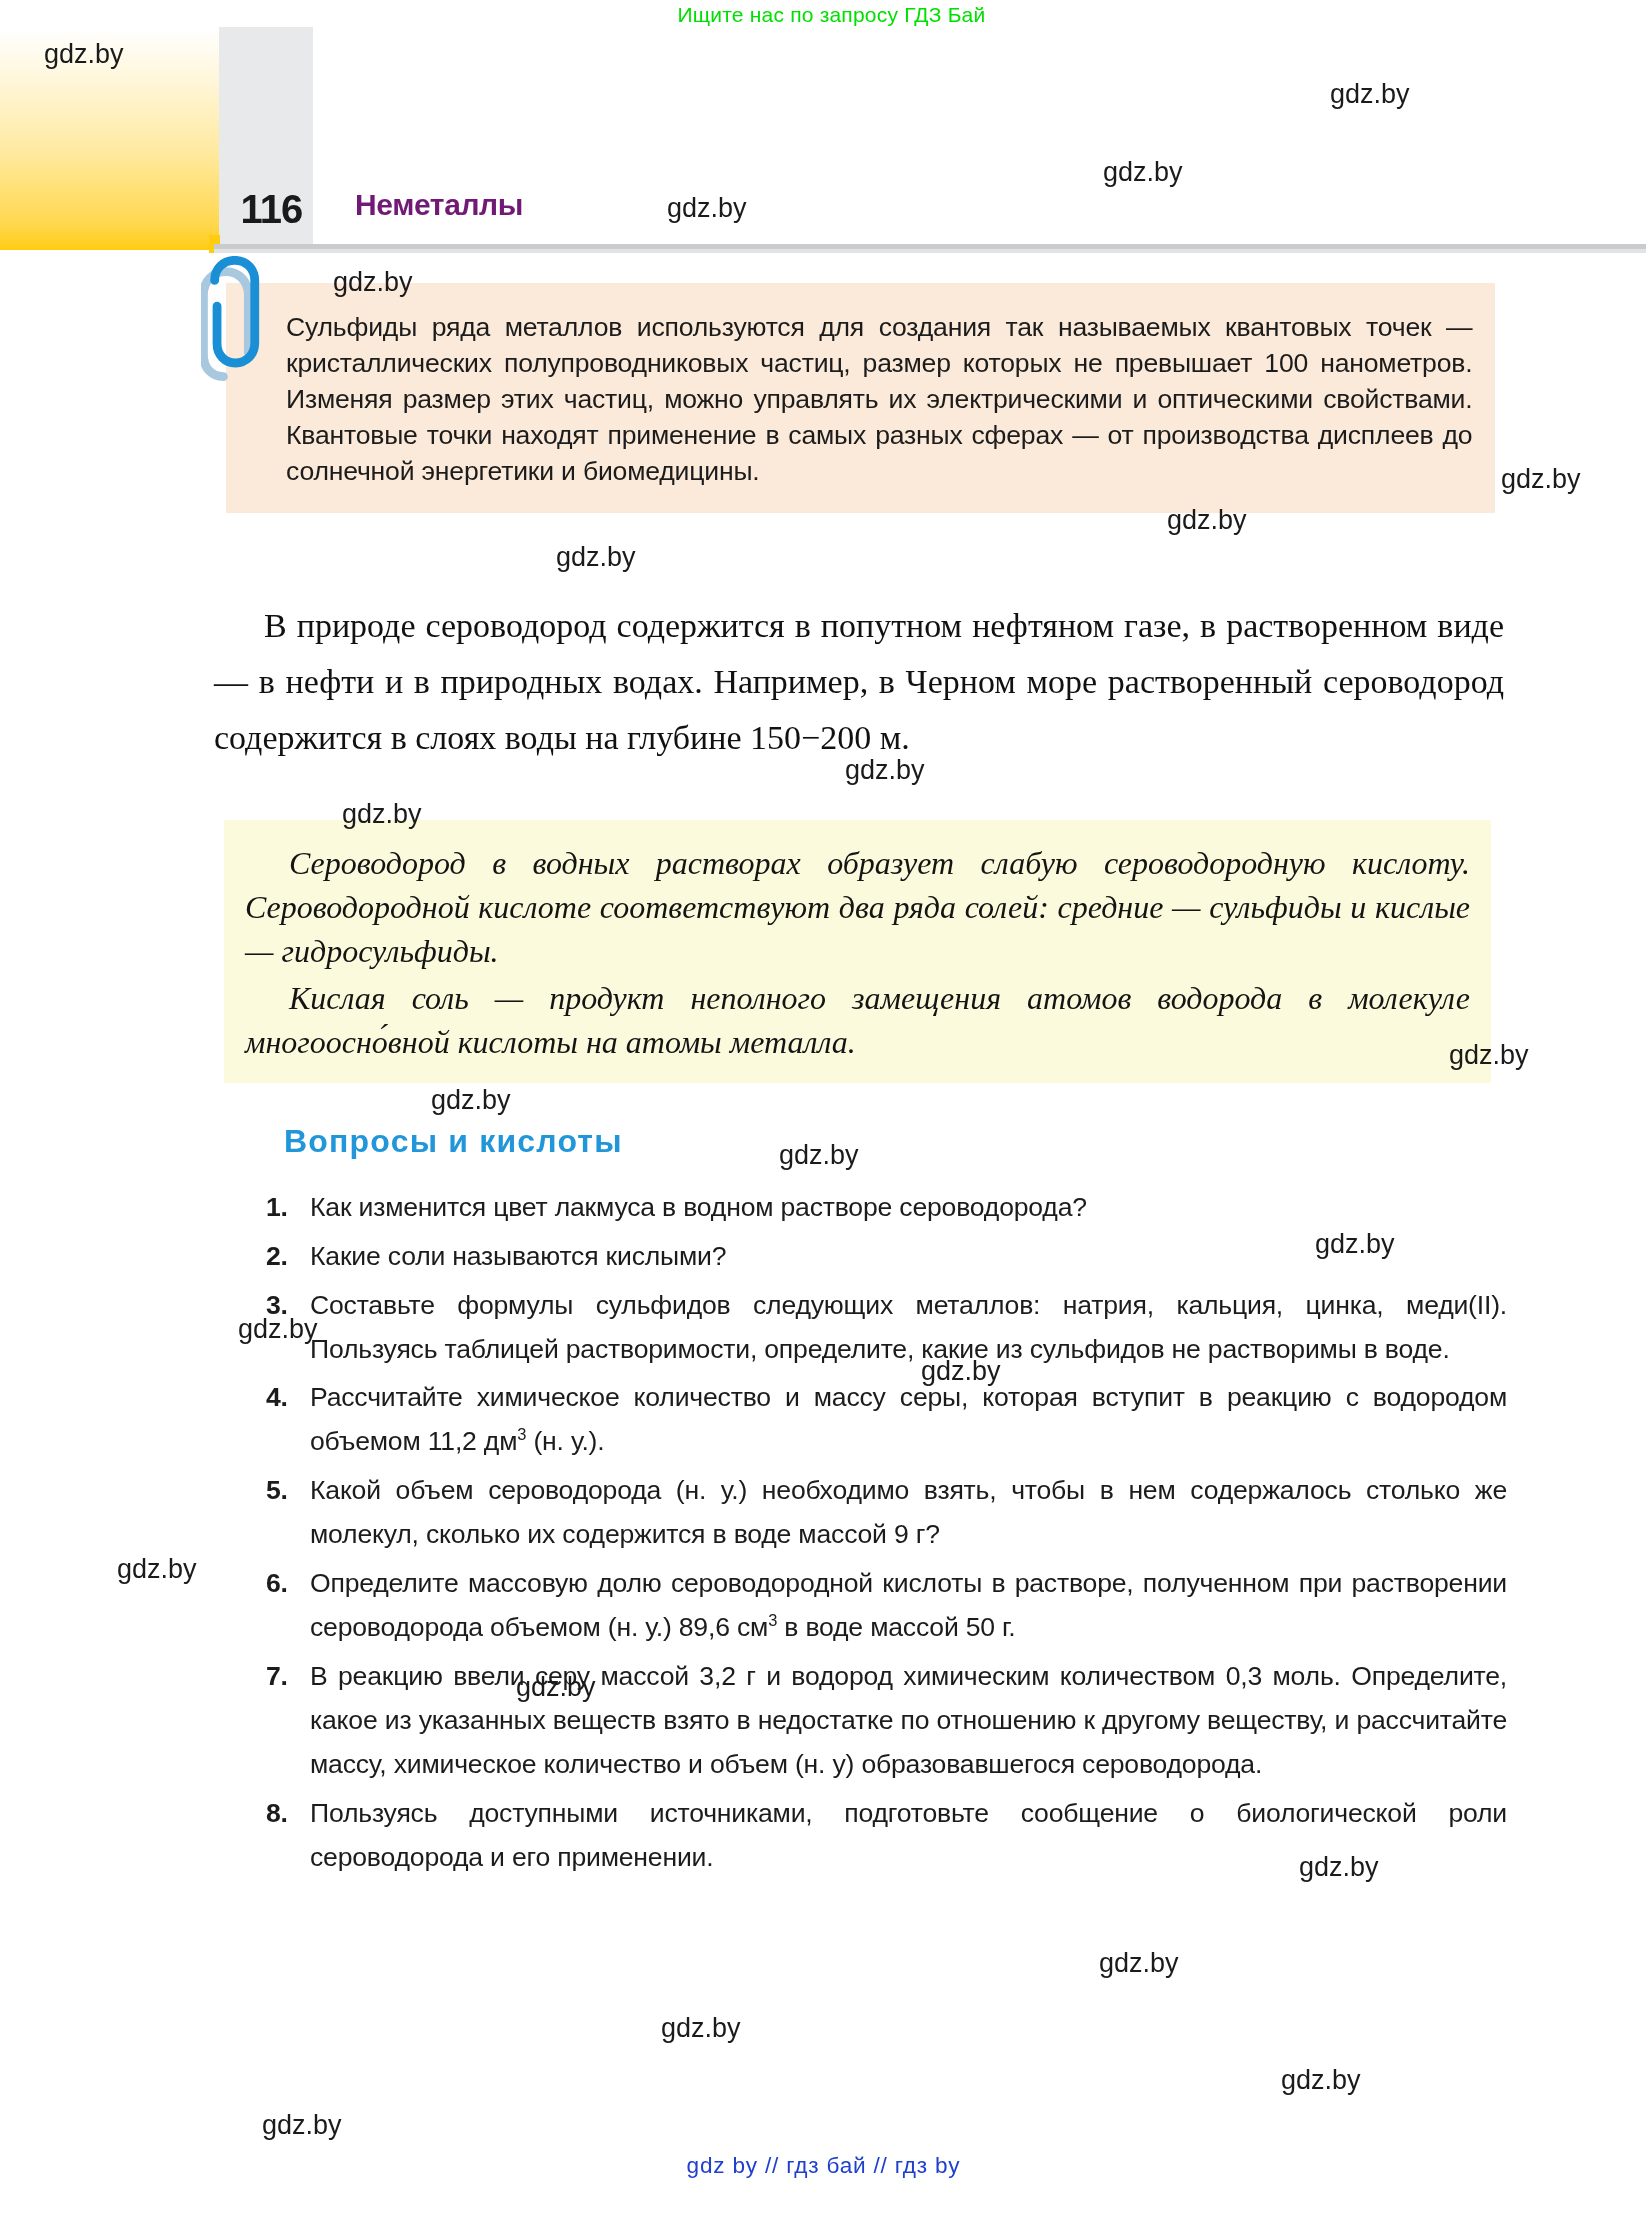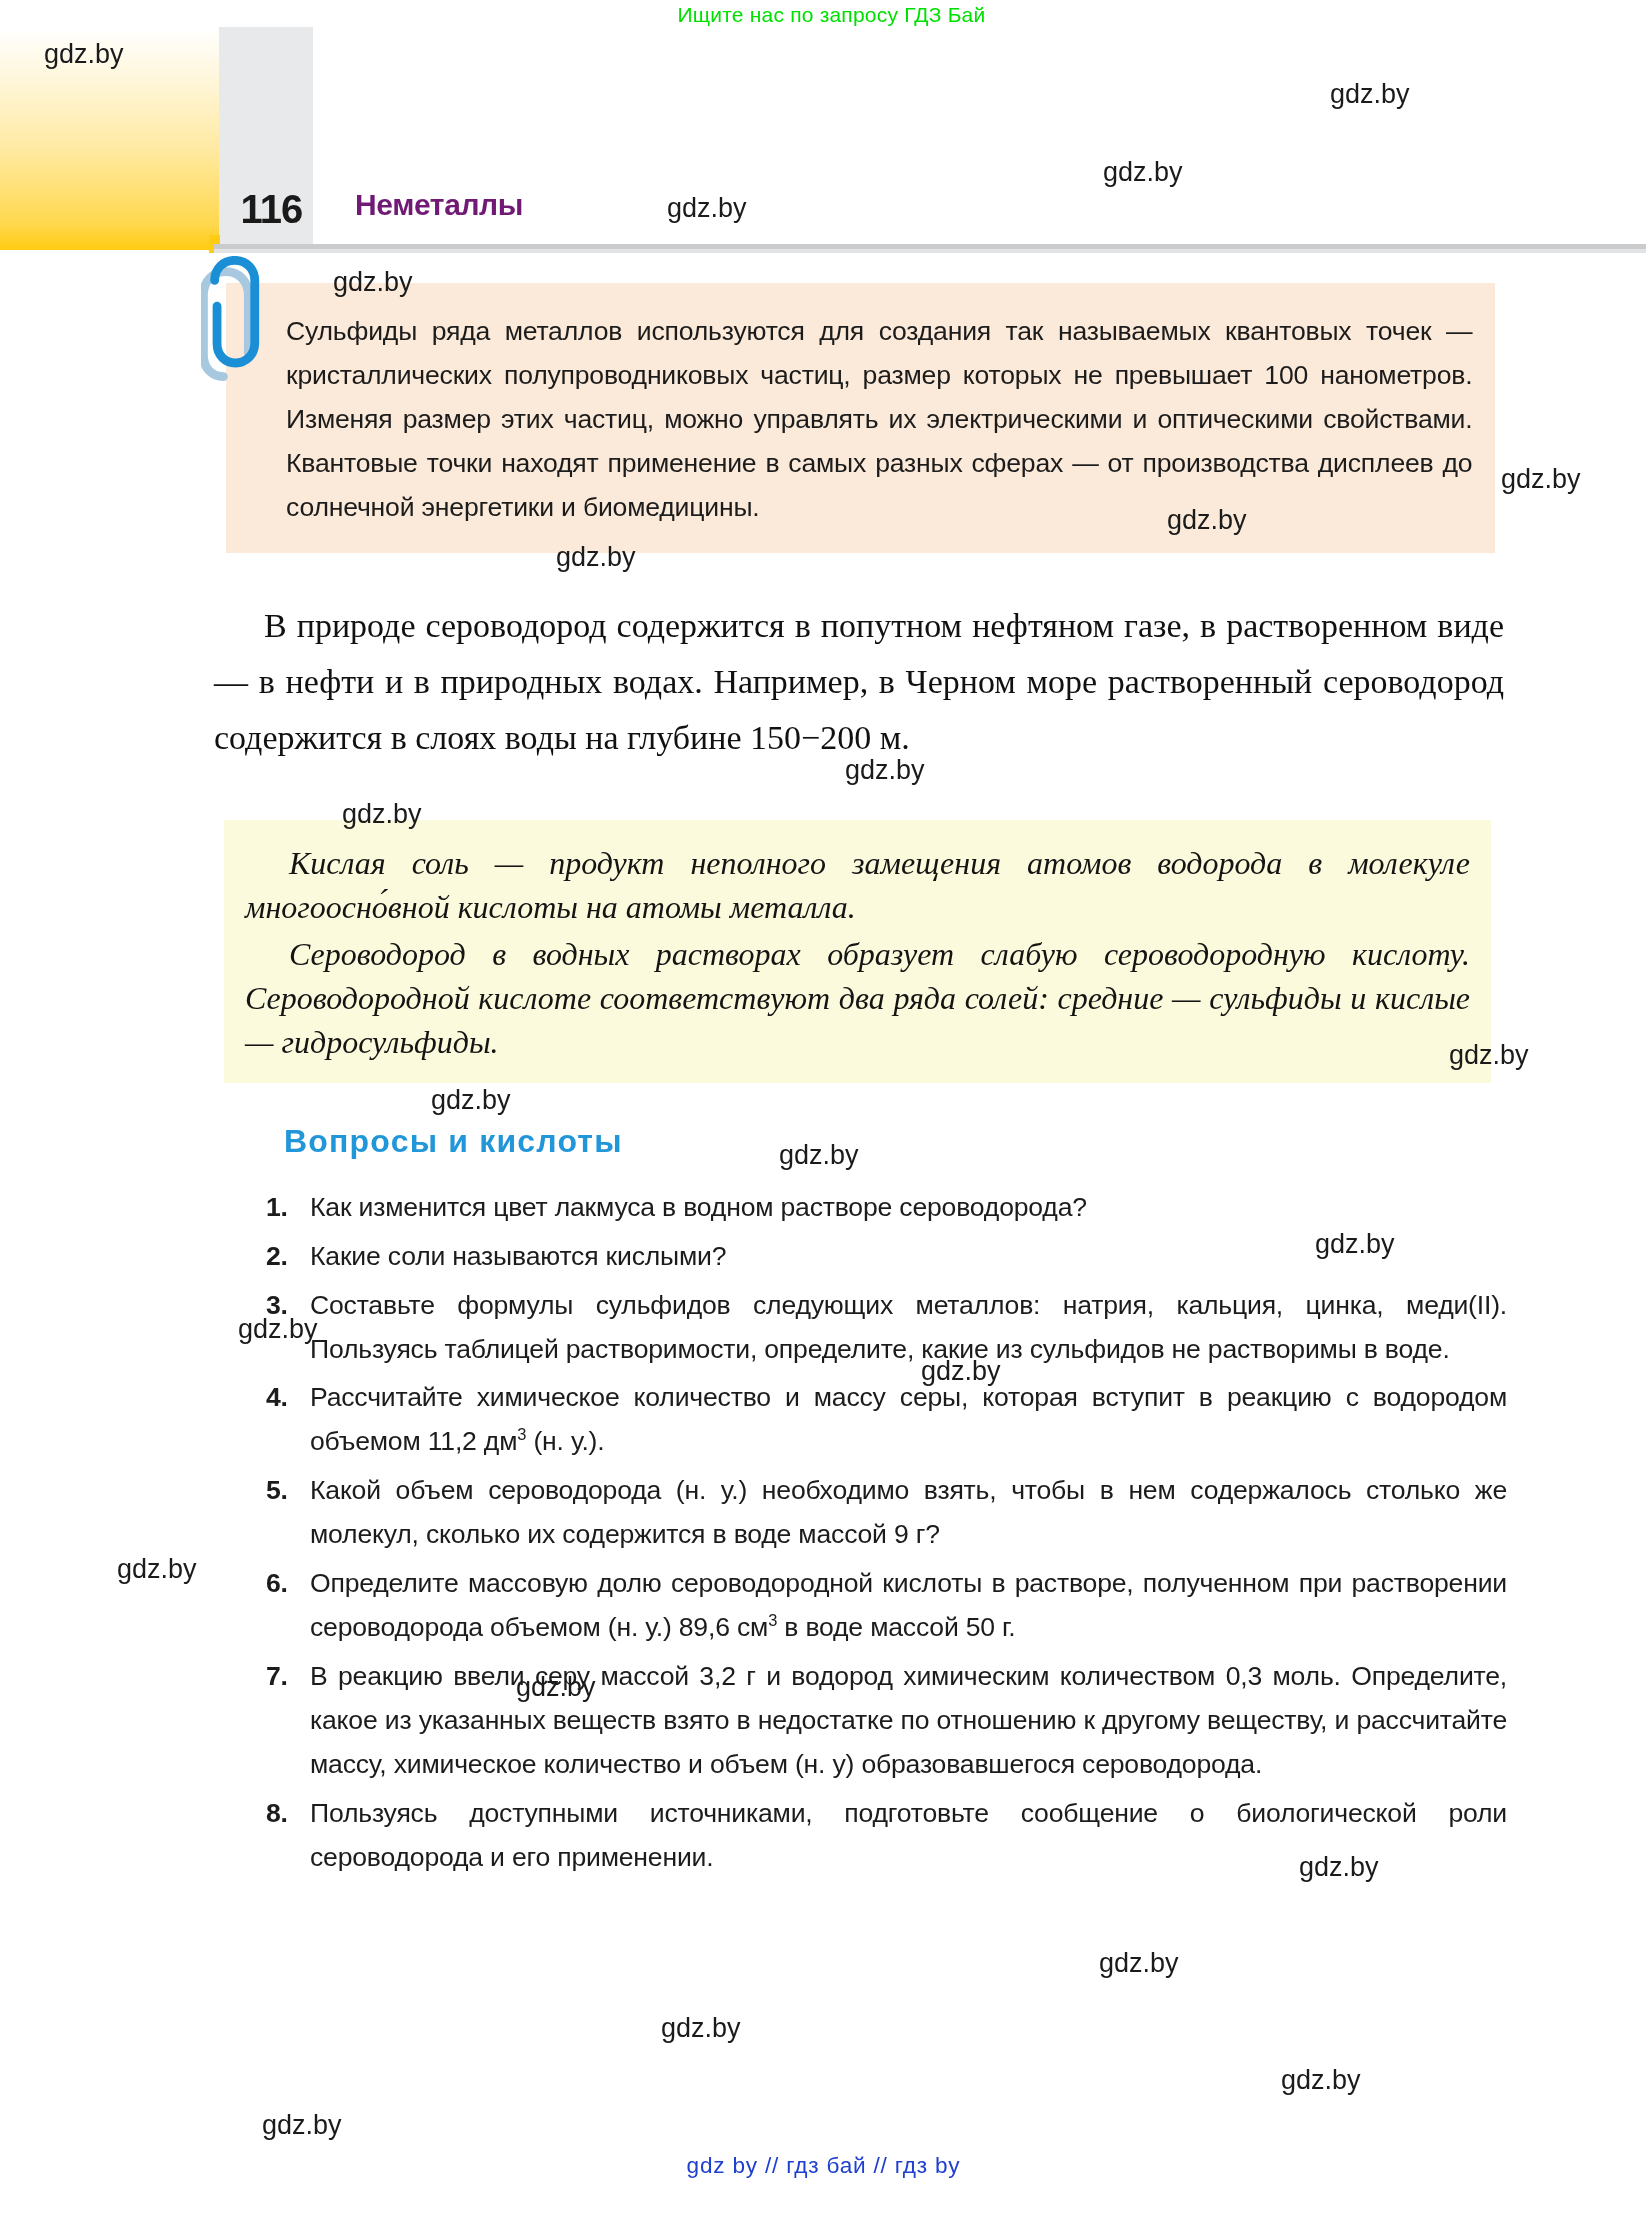--- a/index.html
+++ b/index.html
@@ -107,21 +107,21 @@
     top: 283px;
     width: 1269px;
     background: #fbead9;
     padding: 26px 22.6px 24px 60px;
     box-sizing: border-box;
   }
   .callout p {
     margin: 0;
     font-family: "Liberation Sans", sans-serif;
     font-size: 26.6px;
-    line-height: 44px;
+    line-height: 36px;
     color: #1c1c1c;
     text-align: justify;
     text-align-last: left;
     letter-spacing: -0.2px;
   }
 
   
   .body-par {
     position: absolute;
     left: 214px;
@@ -246,22 +246,22 @@
     <path d="M17 30 C17 15 28 5 42 5 C56 5 67 15 67 30 L67 108 C67 123 56 133 43 133 C30 133 20 123 20 109 L20 62" fill="none" stroke="#1a8fd6" stroke-width="11" stroke-linecap="round"></path>
   </svg>
 
   <div class="callout">
     <p>Сульфиды ряда металлов используются для создания так называемых квантовых точек — кристаллических полупроводниковых частиц, размер которых не превышает 100 нанометров. Изменяя размер этих частиц, можно управлять их электрическими и оптическими свойствами. Квантовые точки находят применение в самых разных сферах — от производства дисплеев до солнечной энергетики и биомедицины.</p>
   </div>
 
   <div class="body-par">В природе сероводород содержится в попутном нефтяном газе, в растворенном виде — в нефти и в природных водах. Например, в Черном море растворенный сероводород содержится в слоях воды на глубине 150−200 м.</div>
 
   <div class="definition">
+    <p>Сероводород в водных растворах образует слабую сероводородную кислоту. Сероводородной кислоте соответствуют два ряда солей: средние — сульфиды и кислые — гидросульфиды.</p>
     <p>Кислая соль — продукт неполного замещения атомов водорода в молекуле многоосно́вной кислоты на атомы металла.</p>
-    <p>Сероводород в водных растворах образует слабую сероводородную кислоту. Сероводородной кислоте соответствуют два ряда солей: средние — сульфиды и кислые — гидросульфиды.</p>
   </div>
 
   <div class="q-heading">Вопросы и кислоты</div>
   <ol class="q-list" id="q-list">
       <li class="q-item"><span class="q-num">1.</span><span>Как изменится цвет лакмуса в водном растворе сероводорода?</span></li>
       <li class="q-item"><span class="q-num">2.</span><span>Какие соли называются кислыми?</span></li>
       <li class="q-item"><span class="q-num">3.</span><span>Составьте формулы сульфидов следующих металлов: натрия, кальция, цинка, меди(II). Пользуясь таблицей растворимости, определите, какие из сульфидов не растворимы в воде.</span></li>
       <li class="q-item"><span class="q-num">4.</span><span>Рассчитайте химическое количество и массу серы, которая вступит в реакцию с водородом объемом 11,2 дм<sup>3</sup> (н. у.).</span></li>
       <li class="q-item"><span class="q-num">5.</span><span>Какой объем сероводорода (н. у.) необходимо взять, чтобы в нем содержалось столько же молекул, сколько их содержится в воде массой 9 г?</span></li>
       <li class="q-item"><span class="q-num">6.</span><span>Определите массовую долю сероводородной кислоты в растворе, полученном при растворении сероводорода объемом (н. у.) 89,6 см<sup>3</sup> в воде массой 50 г.</span></li>

